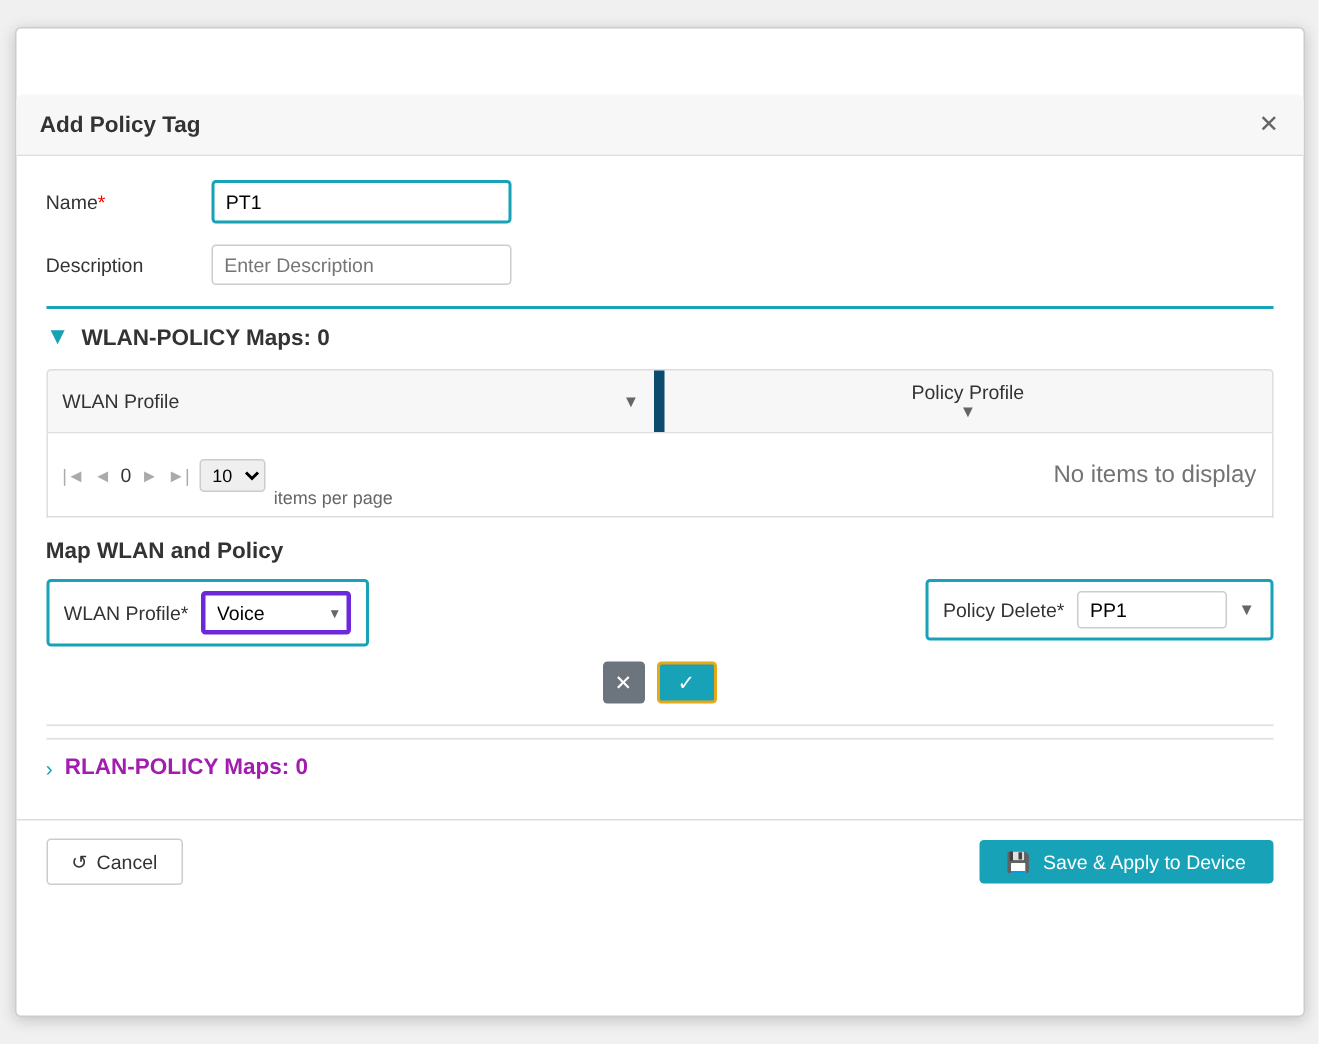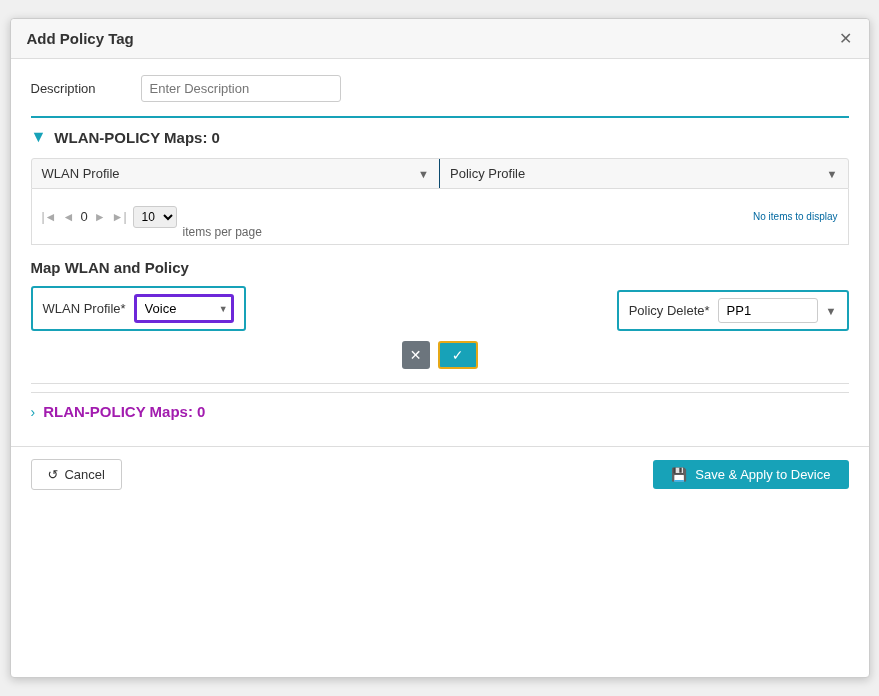--- a/index.html
+++ b/index.html
@@ -24,20 +24,21 @@
       box-shadow: 0 2px 10px rgba(0,0,0,0.2);
     }
     .modal-header {
       background: #f7f7f7;
       border-bottom: 1px solid #ddd;
       padding: 10px 16px;
       display: flex;
       justify-content: space-between;
       align-items: center;
       border-radius: 4px 4px 0 0;
+      margin-top: 44px;
     }
     .modal-title {
       font-size: 15px;
       font-weight: bold;
       color: #333;
     }
     .close-icon {
       cursor: pointer;
       font-size: 16px;
       color: #666;
@@ -134,24 +135,25 @@
       border-radius: 3px 3px 0 0;
     }
     .table-header-cell {
       flex: 1;
       padding: 7px 10px;
       font-size: 13px;
       color: #333;
       display: flex;
       align-items: center;
       justify-content: space-between;
-      border-right: 1px solid #0c4a6e;
+      border-right: 7px solid #0c4a6e;
     }
     .table-header-cell:last-child {
       border-right: none;
+      flex-direction: column;
     }
     .chevron-down {
       font-size: 11px;
       color: #666;
     }
     .table-pagination {
       display: flex;
       align-items: center;
       border: 1px solid #ddd;
       border-top: none;
@@ -179,32 +181,32 @@
       border-radius: 3px;
       padding: 2px 4px;
       font-size: 12px;
     }
     .per-page-label {
       font-size: 12px;
       color: #666;
       margin-top: 31px;
     }
     .no-items-label {
-      font-size: 10px;
-      color: #0369a1;
+      font-size: 16px;
+      color: #737373;
     }
     .map-section-title {
       font-size: 15px;
       font-weight: bold;
       color: #333;
       margin: 14px 0 10px 0;
     }
     .map-row {
       display: flex;
-      align-items: flex-end;
+      align-items: flex-start;
       gap: 6px;
       margin-bottom: 8px;
     }
     .map-field-box {
       display: flex;
       align-items: center;
       border: 2px solid #17a2b8;
       border-radius: 3px;
       padding: 6px 10px;
       gap: 8px;
@@ -343,20 +345,24 @@
 
 <div class="modal">
 
   <div class="modal-header">
     <span class="modal-title">Add Policy Tag</span>
     <span class="close-icon">✕</span>
   </div>
 
   <div class="modal-body">
 
+    <div class="form-row">
+      <span class="form-label form-label-required">Name</span>
+      <input class="form-input" type="text" value="PT1" style="">
+    </div>
 
     <div class="form-row">
       <span class="form-label">Description</span>
       <input class="form-input-desc" type="text" placeholder="Enter Description" style="">
     </div>
 
     <div class="section-header">
       <span class="section-chevron">▼</span>
       <span class="section-title">WLAN-POLICY Maps: 0</span>
     </div>

